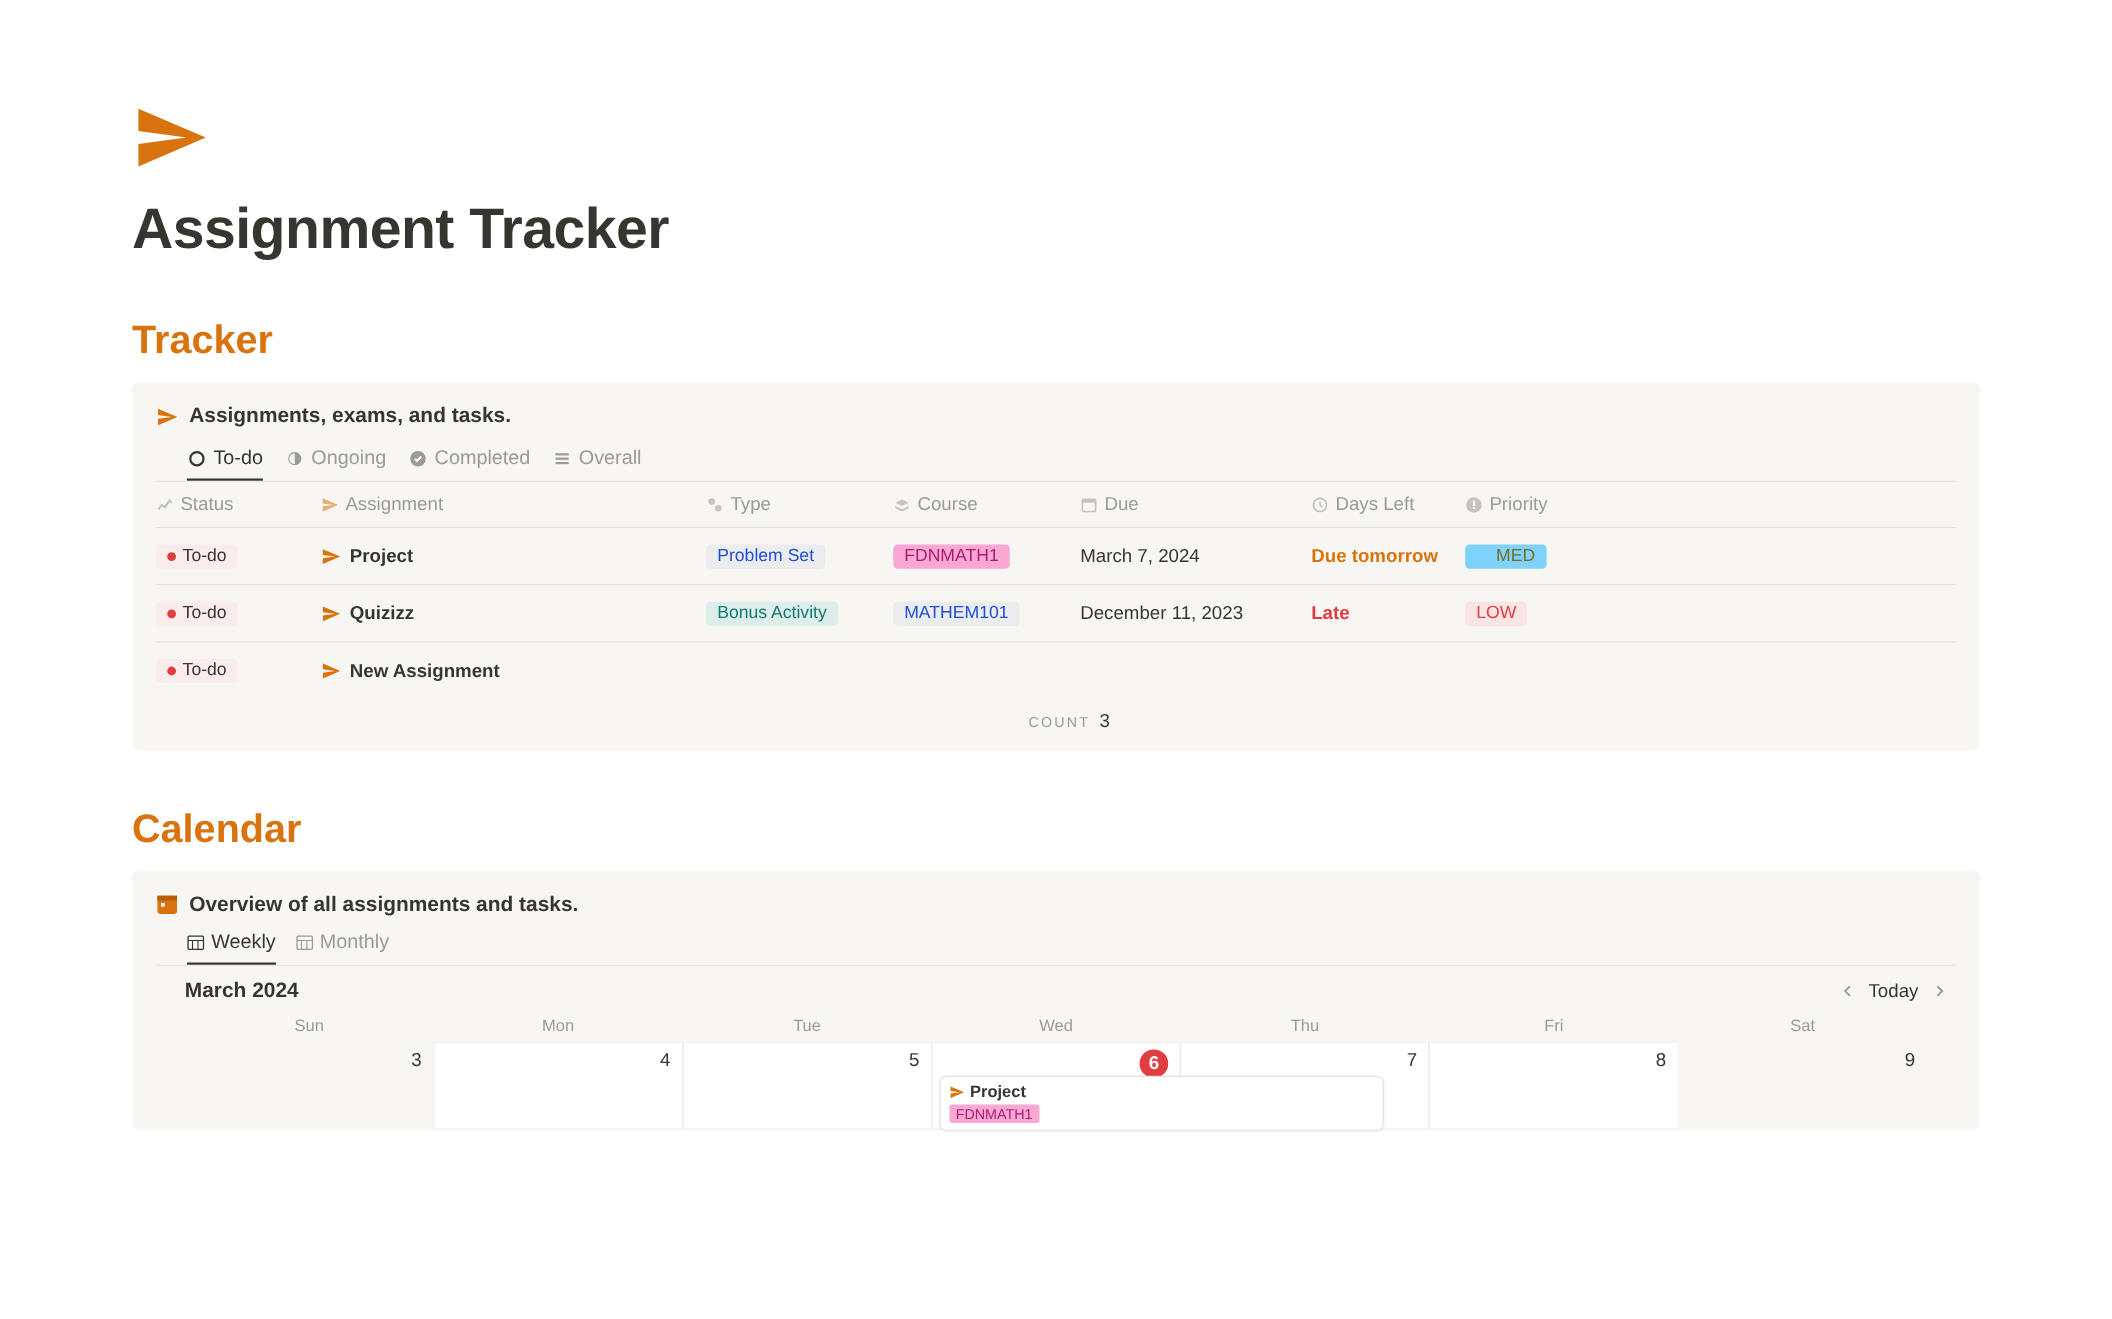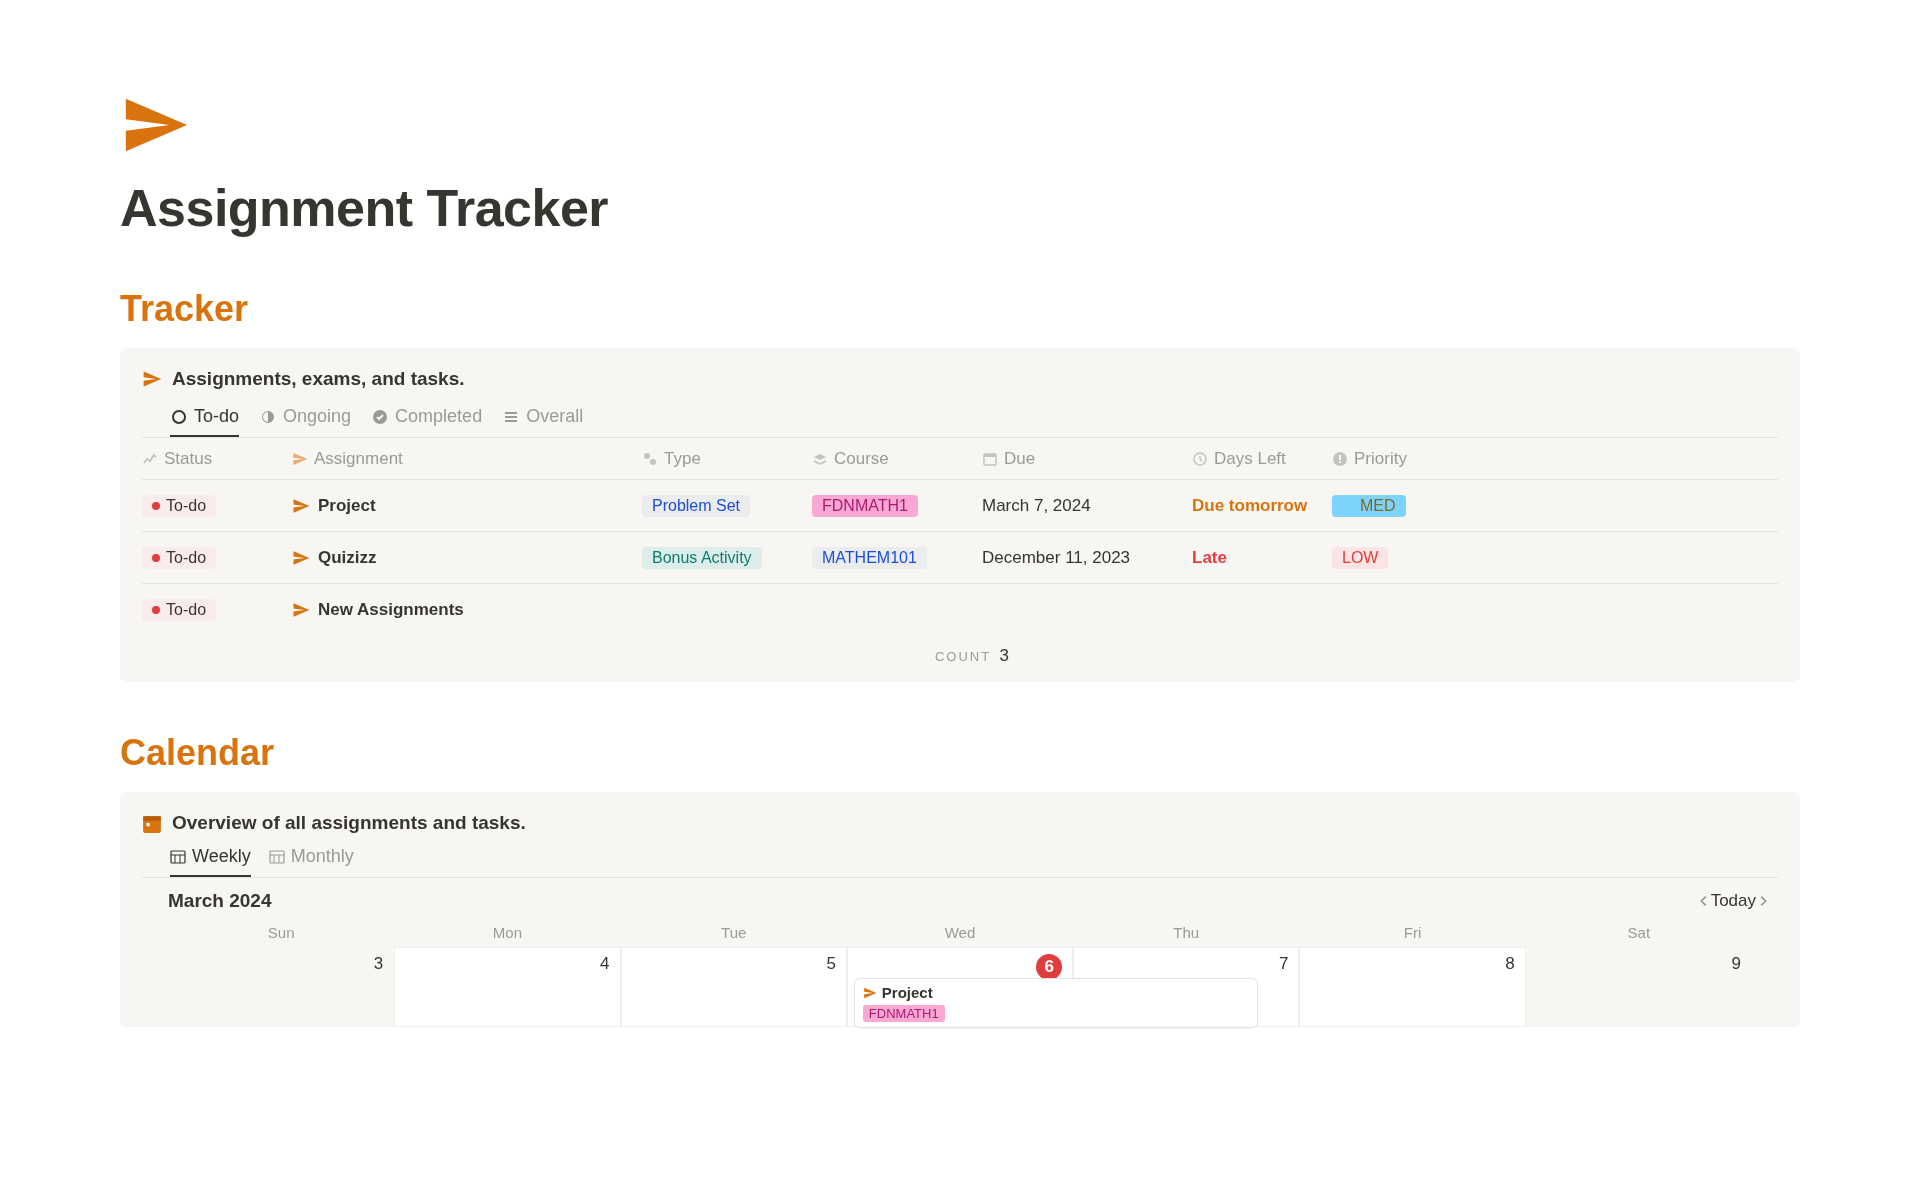--- a/index.html
+++ b/index.html
@@ -43,28 +43,28 @@
 .tag-pink { background: #f9a8d4; color: #ad1a72; }
 .tag-yellow { background: #7dd3fc; color: #7b6a24; padding-left: 28px; }
 .tag-red { background: #fbe4e4; color: #e03e3e; }
 .due-text { font-size: 17px; color: #37352f; }
 .daysleft-warn { font-size: 17px; color: #d9730d; font-weight: 600; line-height: 1.25; }
 .daysleft-late { font-size: 17px; color: #e03e3e; font-weight: 600; }
 .count-row { text-align: center; padding: 10px 0 6px 0; }
 .count-label { font-size: 13px; letter-spacing: 2px; color: #9b9a97; text-transform: uppercase; margin-left: 24px; }
 .count-val { font-size: 17px; color: #37352f; margin-left: 4px; }
 .cal-panel { background: #f7f6f3; border-radius: 6px; padding: 20px 0 0 0; }
-.cal-head { display: flex; align-items: flex-end; gap: 10px; padding: 0 22px 8px 22px; }
+.cal-head { display: flex; align-items: flex-start; gap: 10px; padding: 0 22px 8px 22px; }
 .cal-head .cal-icon { width: 20px; height: 20px; }
 .cal-tabs { display: flex; gap: 18px; padding: 4px 22px 0 50px; }
 .cal-tab { display: flex; align-items: center; gap: 6px; font-size: 18px; color: #9b9a97; font-weight: 500; padding-bottom: 8px; cursor: pointer; border-bottom: 2px solid transparent; }
 .cal-tab.active { color: #37352f; border-bottom-color: #37352f; justify-content: space-between; }
 .cal-title-row { display: flex; align-items: center; justify-content: space-between; padding: 12px 30px 8px 48px; }
 .cal-month { font-size: 19px; font-weight: 600; color: #37352f; }
-.cal-nav { display: flex; align-items: center; color: #9b9a97; font-size: 17px; }
+.cal-nav { display: flex; align-items: center; gap: 12px; color: #9b9a97; font-size: 17px; }
 .cal-nav .chev { width: 14px; height: 14px; cursor: pointer; }
 .cal-nav .today { cursor: pointer; color: #37352f; }
 .cal-weekdays { display: grid; grid-template-columns: repeat(7, 1fr); padding: 0 48px; }
 .cal-weekday { text-align: center; font-size: 15px; color: #9b9a97; padding: 4px 0 6px 0; }
 .cal-cells { display: grid; grid-template-columns: repeat(7, 1fr); padding: 0 48px; }
 .cal-cell { background: #fff; border: 1px solid #efeeec; min-height: 80px; padding: 6px 10px; position: relative; }
 .cal-cell:first-child, .cal-cell:last-child { background: transparent; border: 1px solid transparent; }
 .cal-day { text-align: right; font-size: 17px; color: #37352f; }
 .cal-day.today-dot { display: inline-flex; width: 26px; height: 26px; background: #e03e3e; color: #fff; border-radius: 50%; align-items: center; justify-content: center; float: right; font-weight: 600; }
 .cal-event { position: absolute; top: 30px; left: 6px; right: -186px; background: #fff; border: 1px solid #e3e2e0; border-radius: 6px; padding: 5px 8px; box-shadow: 0 1px 3px rgba(0,0,0,0.05); z-index: 2; }
@@ -271,21 +271,21 @@
         </div>
         <div class="table-row">
           <div><span class="pill status-todo">
               <span class="pill-dot"></span>
               <span>To-do</span>
             </span></div>
           <div class="cell-assignment">
             <svg class="pa" viewBox="0 0 24 24">
               <use href="#paper-plane"></use>
             </svg>
-            <span>New Assignments</span>
+            <span>New Assignment</span>
           </div>
           <div></div>
           <div></div>
           <div></div>
           <div></div>
           <div></div>
         </div>
       </div>
 
     <div class="count-row">

